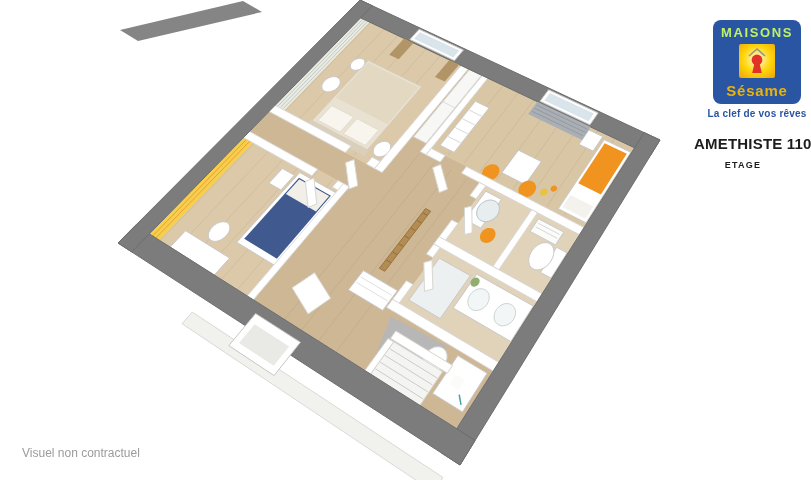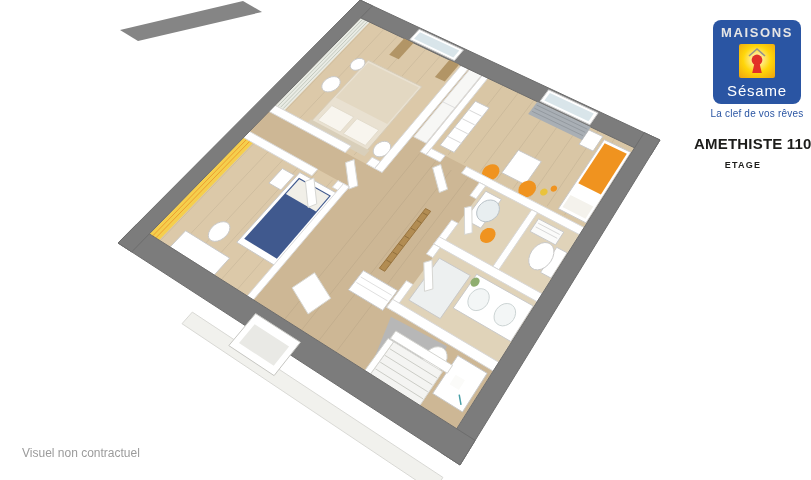--- a/index.html
+++ b/index.html
@@ -3,24 +3,24 @@
 <meta charset="utf-8">
 <style>
   html,body{margin:0;padding:0;background:#ffffff;}
   .page{position:relative;width:811px;height:480px;background:#ffffff;overflow:hidden;
         font-family:"Liberation Sans",sans-serif;}
   #plan-svg{position:absolute;left:0;top:0;}
   .logo{position:absolute;left:705px;top:20px;width:104px;text-align:center;}
   .logo-box{margin:0 auto;width:88px;height:84px;background:#2a55a3;border-radius:8px;
             display:flex;flex-direction:column;align-items:center;justify-content:space-between;
             padding:6px 2px 6px 2px;box-sizing:border-box;}
-  .logo-maisons{color:#e5e5e5;font-weight:bold;font-size:13px;letter-spacing:1.6px;line-height:1;}
+  .logo-maisons{color:#bef264;font-weight:bold;font-size:13px;letter-spacing:1.6px;line-height:1;}
   .logo-icon{width:36px;height:34px;line-height:0;}
-  .logo-sesame{color:#ffffff;font-weight:normal;font-size:15px;letter-spacing:0.8px;line-height:1;}
-  .logo-tagline{margin-top:4px;color:#2a55a3;font-size:10px;font-weight:normal;letter-spacing:0.2px;}
+  .logo-sesame{color:#eab308;font-weight:bold;font-size:15px;letter-spacing:0.8px;line-height:1;}
+  .logo-tagline{margin-top:4px;color:#2a55a3;font-size:10px;font-weight:bold;letter-spacing:0.2px;}
   .model-title{position:absolute;left:694px;top:135px;font-size:15px;font-weight:bold;
                color:#1d1d1b;letter-spacing:0.2px;white-space:nowrap;}
   .floor-label{position:absolute;left:700px;top:160px;width:86px;text-align:center;
                font-size:9px;font-weight:bold;letter-spacing:1.2px;color:#1d1d1b;}
   .disclaimer{position:absolute;left:22px;top:446px;font-size:12px;color:#9b9b9b;}
 </style>
 </head>
 <body>
 
 <div class="page">

